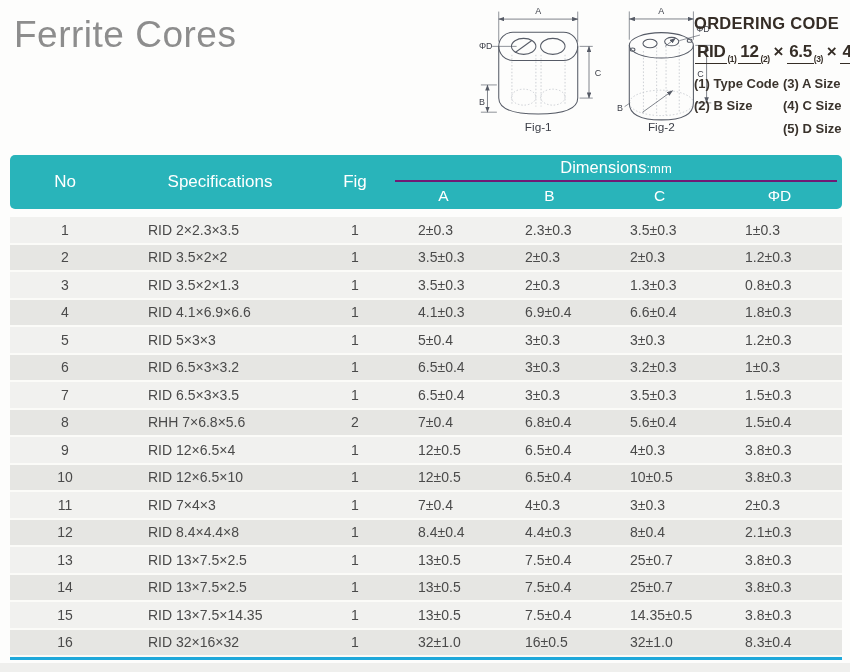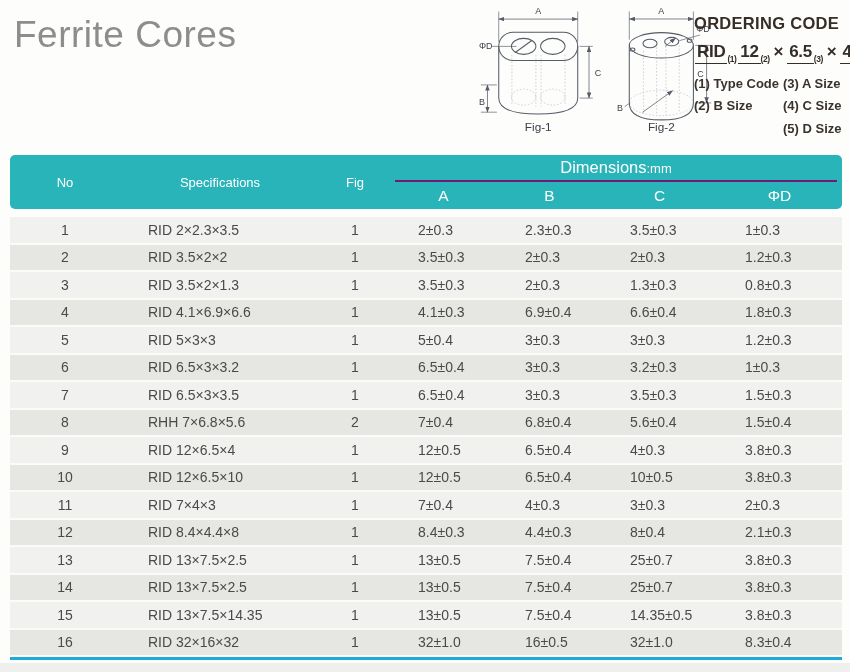--- a/index.html
+++ b/index.html
@@ -34,21 +34,21 @@
   .oc-num{font-size:8.5px;font-weight:600;margin-top:2px;letter-spacing:-.5px;}
   .oc-legend{margin-top:9px;display:flex;gap:9px;}
   .legend-col:first-child{width:80px;}
   .legend-item{font-size:13px;font-weight:700;line-height:1.75;white-space:nowrap;color:#3a332c;}
 
   
   .table-wrap{position:absolute;left:10px;top:155px;width:832px;}
   table{border-collapse:separate;border-spacing:0;width:832px;table-layout:fixed;}
   thead th{background:var(--header-teal,#29b4ba);color:#fff;font-weight:400;padding:0;}
   tr.h1 th{height:25px;}
-  th.c-no,th.c-spec,th.c-fig{font-size:13px;vertical-align:middle;}
+  th.c-no,th.c-spec,th.c-fig{font-size:17px;vertical-align:middle;}
   th.c-no{border-top-left-radius:5px;border-bottom-left-radius:5px;}
   th.dim-head{border-top-right-radius:5px;vertical-align:bottom;}
   th.dim-head .dh-inner{border-bottom:2px solid #701a75;margin:0 5px;padding:3px 0 3px;font-size:16.5px;}
   th.dim-head .dh-unit{font-size:13px;}
   tr.h2 th{height:27px;font-size:15.5px;vertical-align:middle;}
   tr.h2 th.c-d{border-bottom-right-radius:5px;}
   tbody td{height:25.5px;font-size:14px;color:#4a4a4a;border-bottom:2px solid #fbfbf8;padding:0;line-height:1;}
   tr.spacer td{height:8px;background:#fdfdfc;border:none;}
   tbody tr.odd td{background:var(--row-light,#f1f1ef);}
   tbody tr.even td{background:var(--row-dark,#e6e6e3);}
@@ -317,21 +317,21 @@
           <td class="col-fig">1</td>
           <td class="col-a">7±0.4</td>
           <td class="col-b">4±0.3</td>
           <td class="col-c">3±0.3</td>
           <td class="col-d">2±0.3</td>
         </tr>
         <tr class="even">
           <td class="col-no">12</td>
           <td class="col-spec">RID 8.4×4.4×8</td>
           <td class="col-fig">1</td>
-          <td class="col-a">8.4±0.3</td>
+          <td class="col-a">8.4±0.4</td>
           <td class="col-b">4.4±0.3</td>
           <td class="col-c">8±0.4</td>
           <td class="col-d">2.1±0.3</td>
         </tr>
         <tr class="odd">
           <td class="col-no">13</td>
           <td class="col-spec">RID 13×7.5×2.5</td>
           <td class="col-fig">1</td>
           <td class="col-a">13±0.5</td>
           <td class="col-b">7.5±0.4</td>

